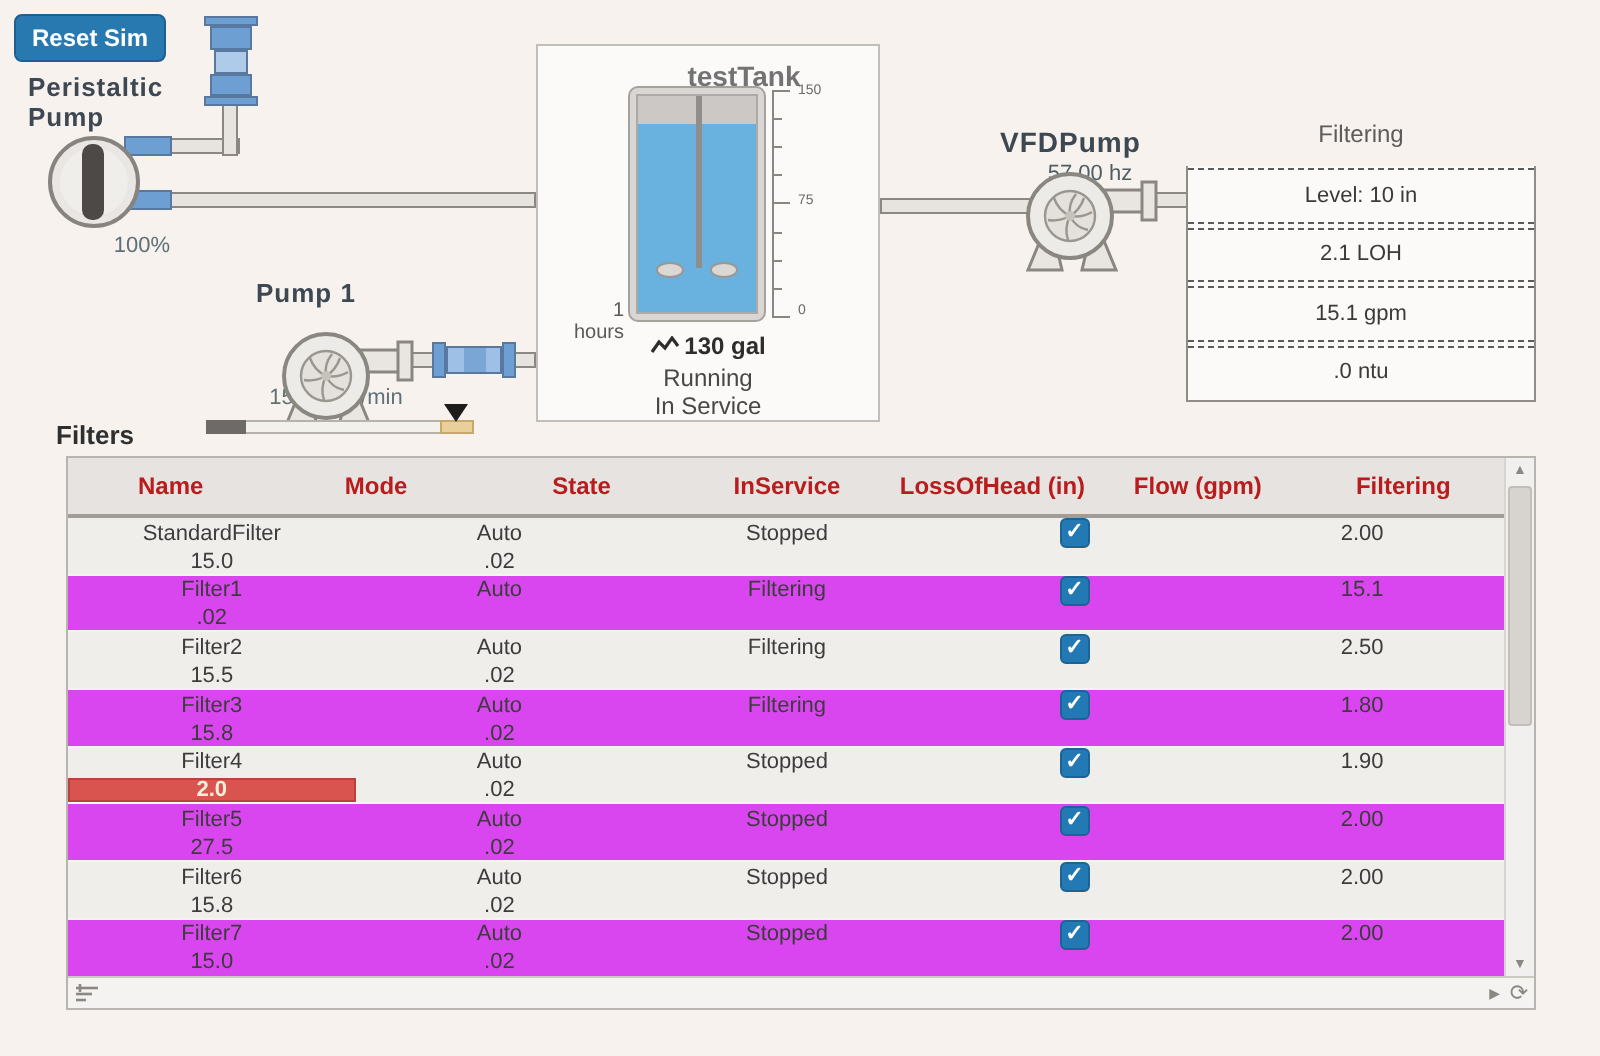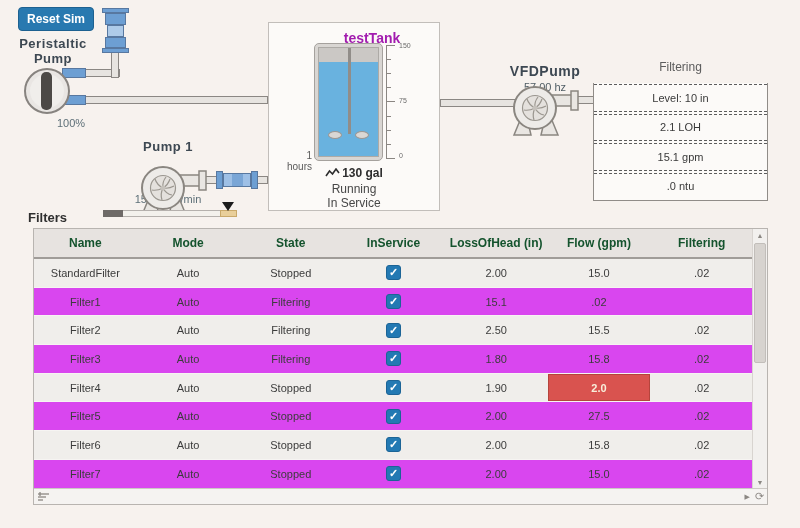--- a/index.html
+++ b/index.html
@@ -2,23 +2,23 @@
 <html><head>
 <meta charset="utf-8">
 <style>
   * { margin:0; padding:0; box-sizing:border-box; }
   html,body { width:800px; height:528px; }
   body { font-family:"Liberation Sans", sans-serif; background:#f7f2ee; color:#3c3c3c; }
   #app { position:relative; width:800px; height:528px; overflow:hidden; }
   .abs { position:absolute; }
 
   
-  .btn-reset { left:18px; top:7px; background:#2879b0; border:1px solid #1d6190; border-radius:4px;
+  .btn-reset { left:7px; top:7px; background:#2879b0; border:1px solid #1d6190; border-radius:4px;
     color:#fff; font-weight:bold; font-size:12px; padding:4px 8px; cursor:pointer; }
-  .equip-label { font-weight:bold; font-size:13px; color:#3d4852; text-align:center; line-height:15px; letter-spacing:.5px; }
+  .equip-label { font-weight:bold; font-size:13px; color:#3d4852; line-height:15px; letter-spacing:.5px; }
   .equip-value { font-size:11px; color:#5e7078; text-align:center; }
 
   
   .pipe { background:#e7e4e0; border:1px solid #8b8783; }
 
   
   .pp-circle { left:24px; top:68px; width:46px; height:46px; border-radius:50%;
     background:#e9e6e3; border:2px solid #87837f; }
   .pp-inner { position:absolute; left:4px; top:4px; right:4px; bottom:4px; border-radius:50%; background:#f0eeeb; }
   .pp-bar { position:absolute; left:15px; top:2px; width:11px; height:38px; border-radius:5px; background:#4c4946; }
@@ -36,21 +36,21 @@
 
   
   .slider-track { left:103px; top:210px; width:134px; height:7px; background:#f3f1ec; border:1px solid #b5b1ad; }
   .slider-dark { left:103px; top:210px; width:20px; height:7px; background:#6e6a67; }
   .slider-tan { left:220px; top:210px; width:17px; height:7px; background:#e9cf9a; border:1px solid #c9a96a; }
   .slider-handle { left:222px; top:202px; width:0; height:0;
     border-left:6px solid transparent; border-right:6px solid transparent; border-top:9px solid #1c1c1c; }
 
   
   .tank-panel { left:268px; top:22px; width:172px; height:189px; background:#fcfaf8; border:1px solid #c2beba; }
-  .tank-title { left:268px; top:30px; width:208px; text-align:center; font-weight:bold; font-size:14px; color:#a21caf; }
+  .tank-title { left:268px; top:30px; width:208px; text-align:center; font-weight:bold; font-size:14px; color:#737373; }
   .tank-frame { left:314px; top:43px; width:69px; height:118px; background:#d9d6d3; border:1px solid #a5a19d; border-radius:5px; padding:3px; }
   .tank-inner { position:relative; width:100%; height:100%; background:#cbc8c5; border:1px solid #adaaa6; overflow:hidden; }
   .tank-liquid { position:absolute; left:0; right:0; bottom:0; height:87%; background:#69b2df; }
   .agit-rod { position:absolute; left:50%; top:0; width:3px; height:80%; margin-left:-1px; background:#918d89; }
   .agit-blade { position:absolute; width:14px; height:8px; background:#dad7d4; border:1px solid #9b9793; border-radius:50%; bottom:16%; }
   .ruler { left:386px; top:45px; width:12px; height:114px; border-left:1px solid #8a8682; }
   .ruler .tick { position:absolute; left:0; height:1px; background:#8a8682; }
   .ruler-lbl { position:absolute; font-size:7px; color:#6a6a6a; }
   .tank-small { font-size:10px; color:#5a5a5a; }
   .tank-line { left:268px; width:172px; text-align:center; font-size:12px; color:#474747; }
@@ -62,22 +62,22 @@
   .fp-row { flex:1; margin:1px 0; border-top:1px dashed #5c5c5c; border-bottom:1px dashed #5c5c5c;
     display:flex; align-items:center; justify-content:center; font-size:11px; color:#3a3a3a; cursor:pointer; }
   .fp-row:last-child { border-bottom:none; }
 
   
   .filters-title { left:28px; top:210px; font-weight:bold; font-size:13px; color:#2f2f2f; }
   .tbl { left:33px; top:228px; width:735px; height:277px; background:#efedeb; border:1px solid #b8b4b0; }
   .tbl-content { position:absolute; left:0; top:0; width:719px; }
   .thead { display:grid; grid-template-columns:repeat(7,1fr); height:30px; background:#e7e3e0;
     border-bottom:2px solid #a09c98; }
-  .th { display:flex; align-items:center; justify-content:center; font-weight:bold; font-size:12px; color:#14532d; cursor:pointer; }
-  .trow { display:grid; grid-template-columns:repeat(7,1fr); height:28.7px; border-bottom:1px solid #f6f4f2; }
+  .th { display:flex; align-items:center; justify-content:center; font-weight:bold; font-size:12px; color:#b91c1c; cursor:pointer; }
+  .trow { display:grid; grid-template-columns:repeat(5,1fr); height:28.7px; border-bottom:1px solid #f6f4f2; }
   .trow.light { background:#f0eeeb; }
   .trow.dark { background:#d946ef; }
   .td { position:relative; display:flex; align-items:center; justify-content:center; font-size:11px; color:#3c3c3c; }
   .checkbox { width:15px; height:15px; background:#2379b3; border:1px solid #1c6496; border-radius:3px;
     display:flex; align-items:center; justify-content:center; cursor:pointer; }
   .checkbox .check { color:#fff; font-size:11px; line-height:11px; font-weight:bold; }
   .flow-val.alarm { position:absolute; inset:0; background:#d9534f; border:1px solid #b5443c;
     color:#f8efdb; font-weight:bold; display:flex; align-items:center; justify-content:center; }
 
   

